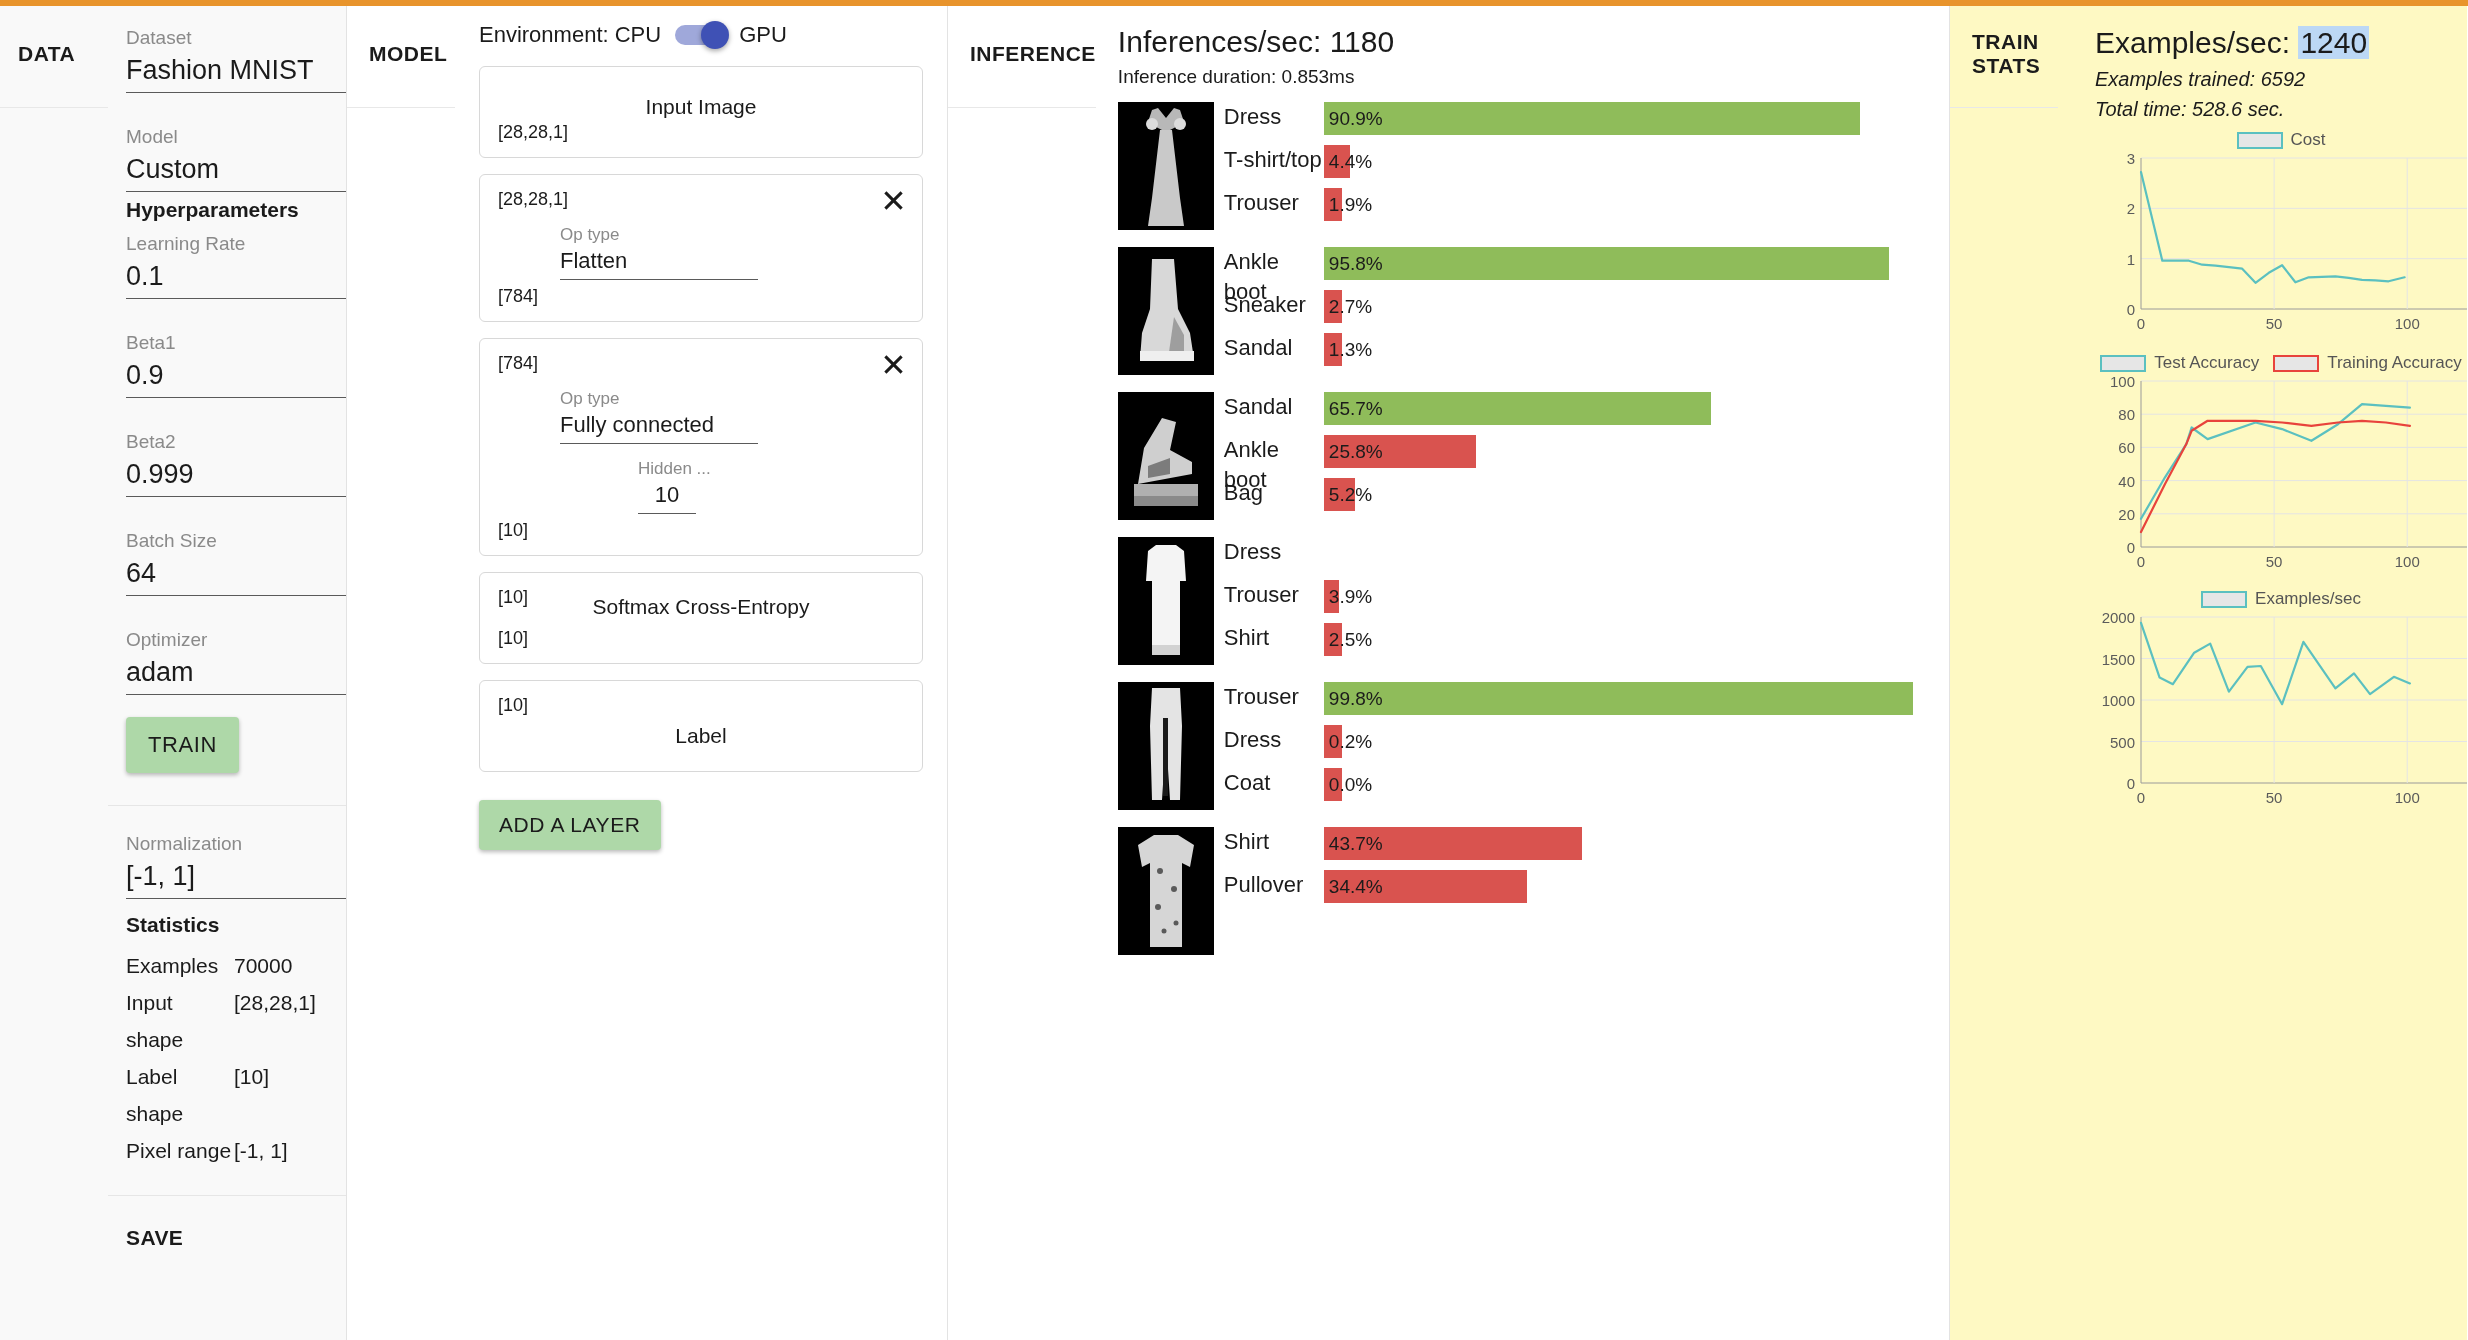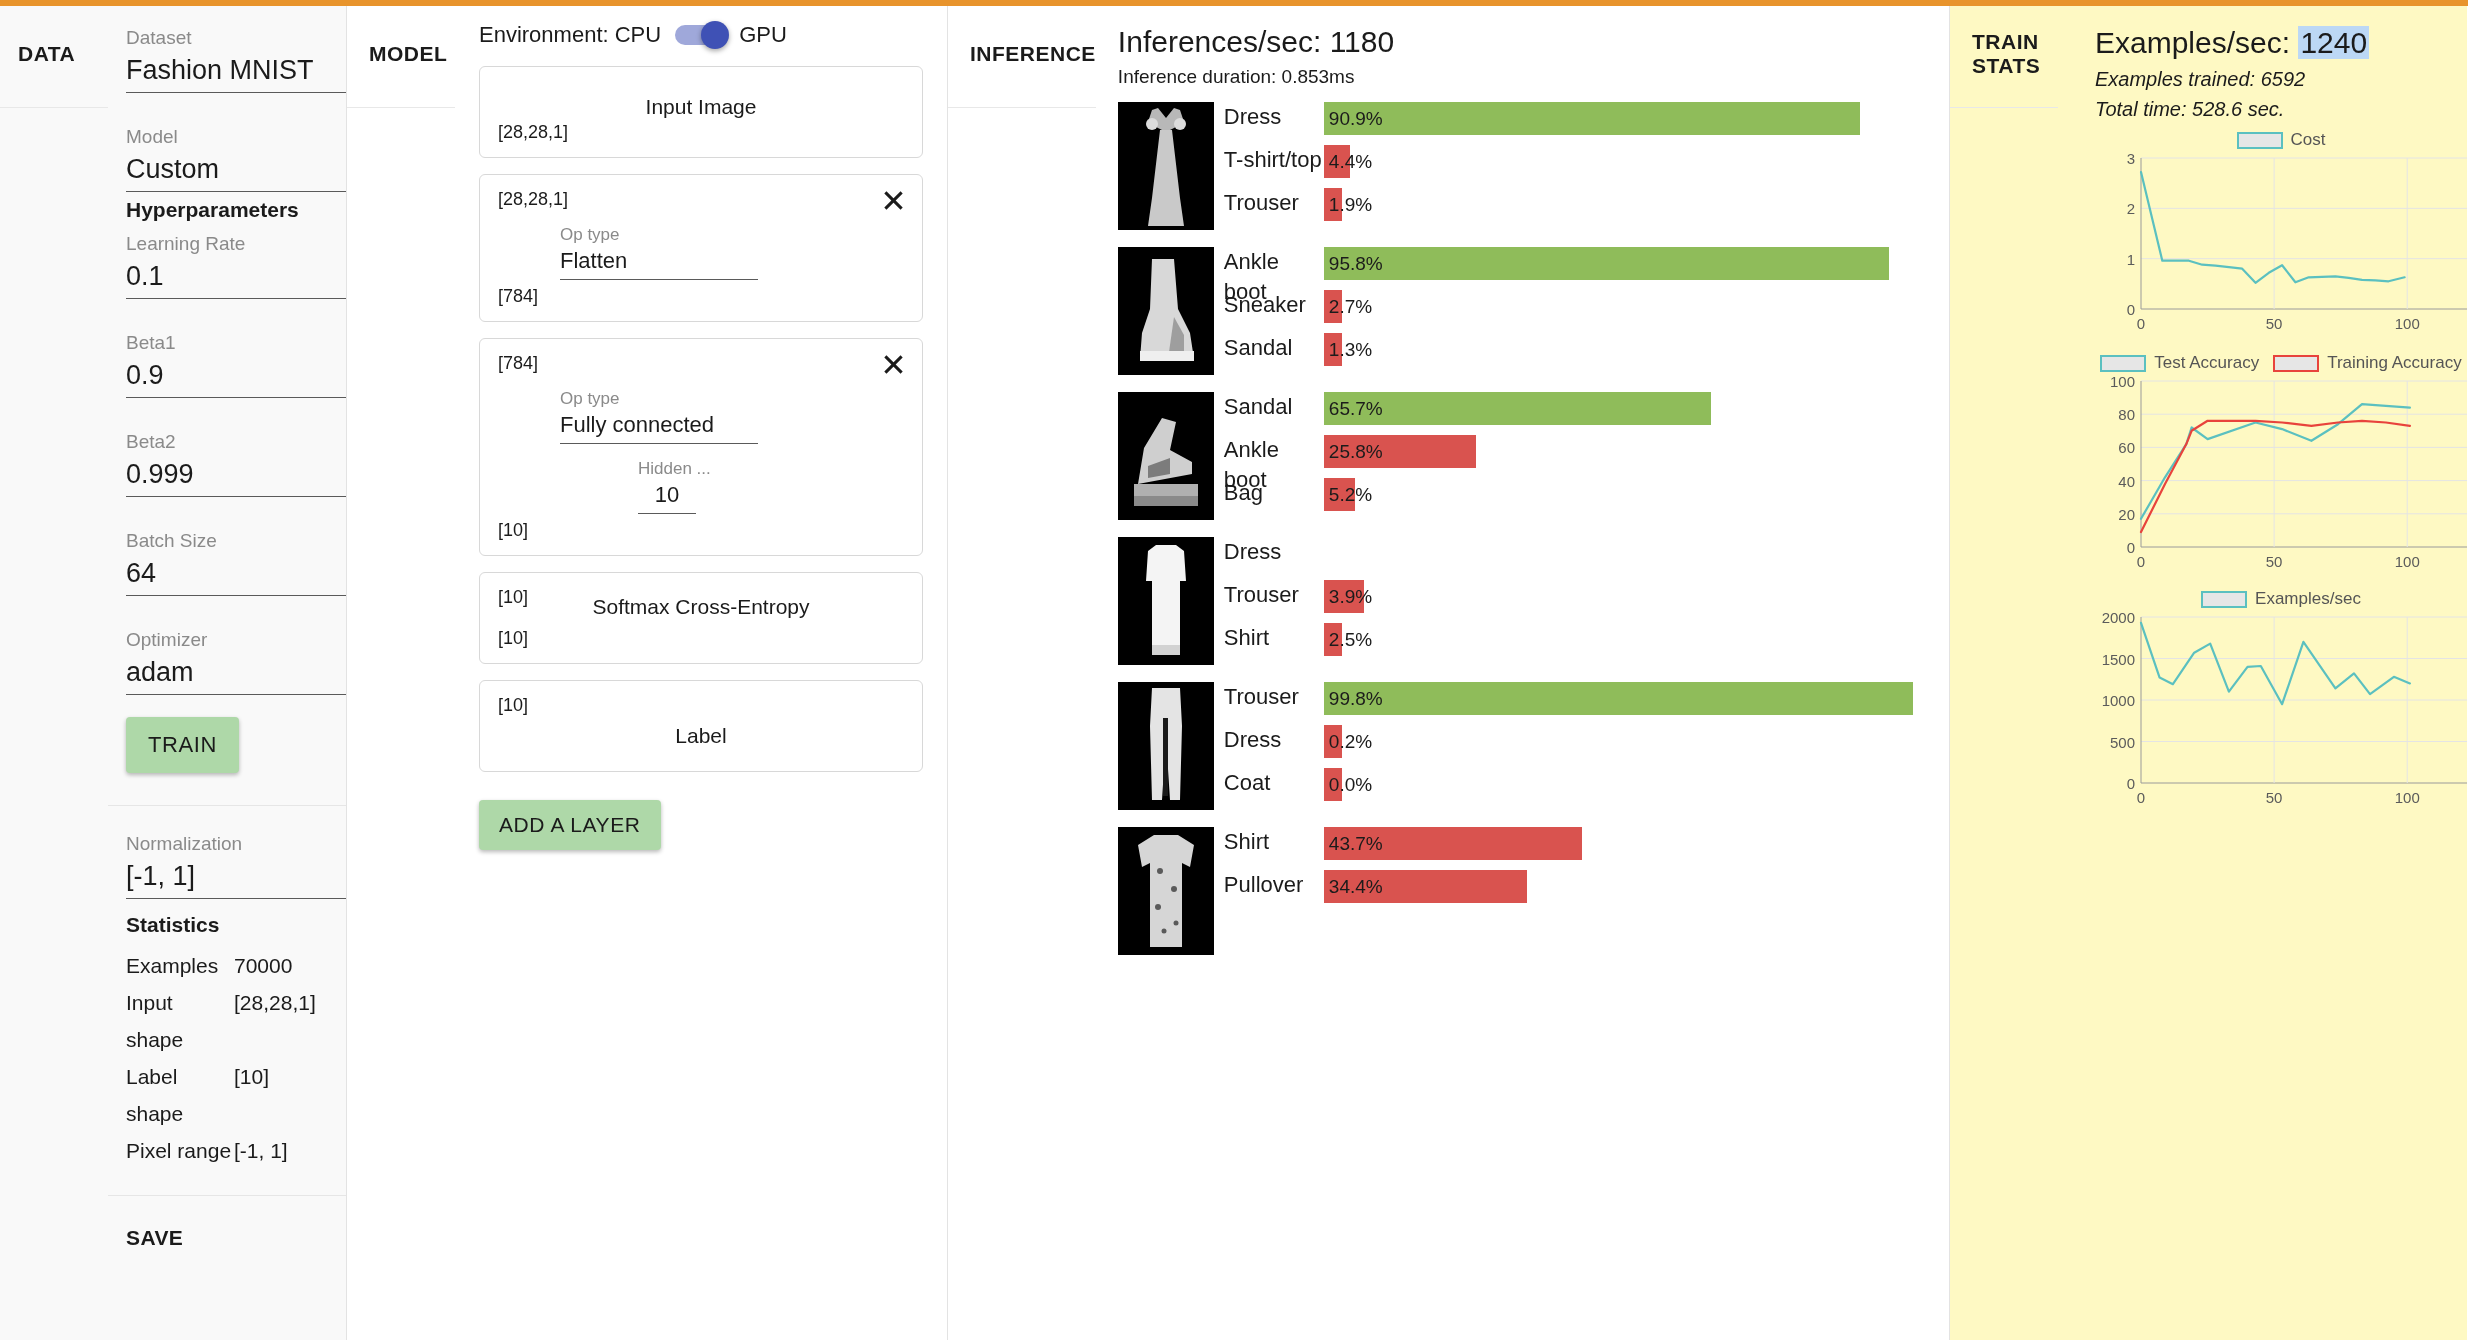--- a/index.html
+++ b/index.html
@@ -371,21 +371,21 @@
                   <rect x="34" y="108" width="28" height="10" fill="#d2d2d2"></rect>
                 </svg>
               </div>
               <div class="inf-preds">
                 <div class="pred">
                   <span class="pname">Dress</span>
                 </div>
                 <div class="pred">
                   <span class="pname">Trouser</span>
                   <span class="pbarwrap">
-                    <span class="pbar lo" style="width:40px">3.9%</span>
+                    <span class="pbar lo" style="width:15px">3.9%</span>
                   </span>
                 </div>
                 <div class="pred">
                   <span class="pname">Shirt</span>
                   <span class="pbarwrap">
                     <span class="pbar lo" style="width:18px">2.5%</span>
                   </span>
                 </div>
               </div>
             </div>

